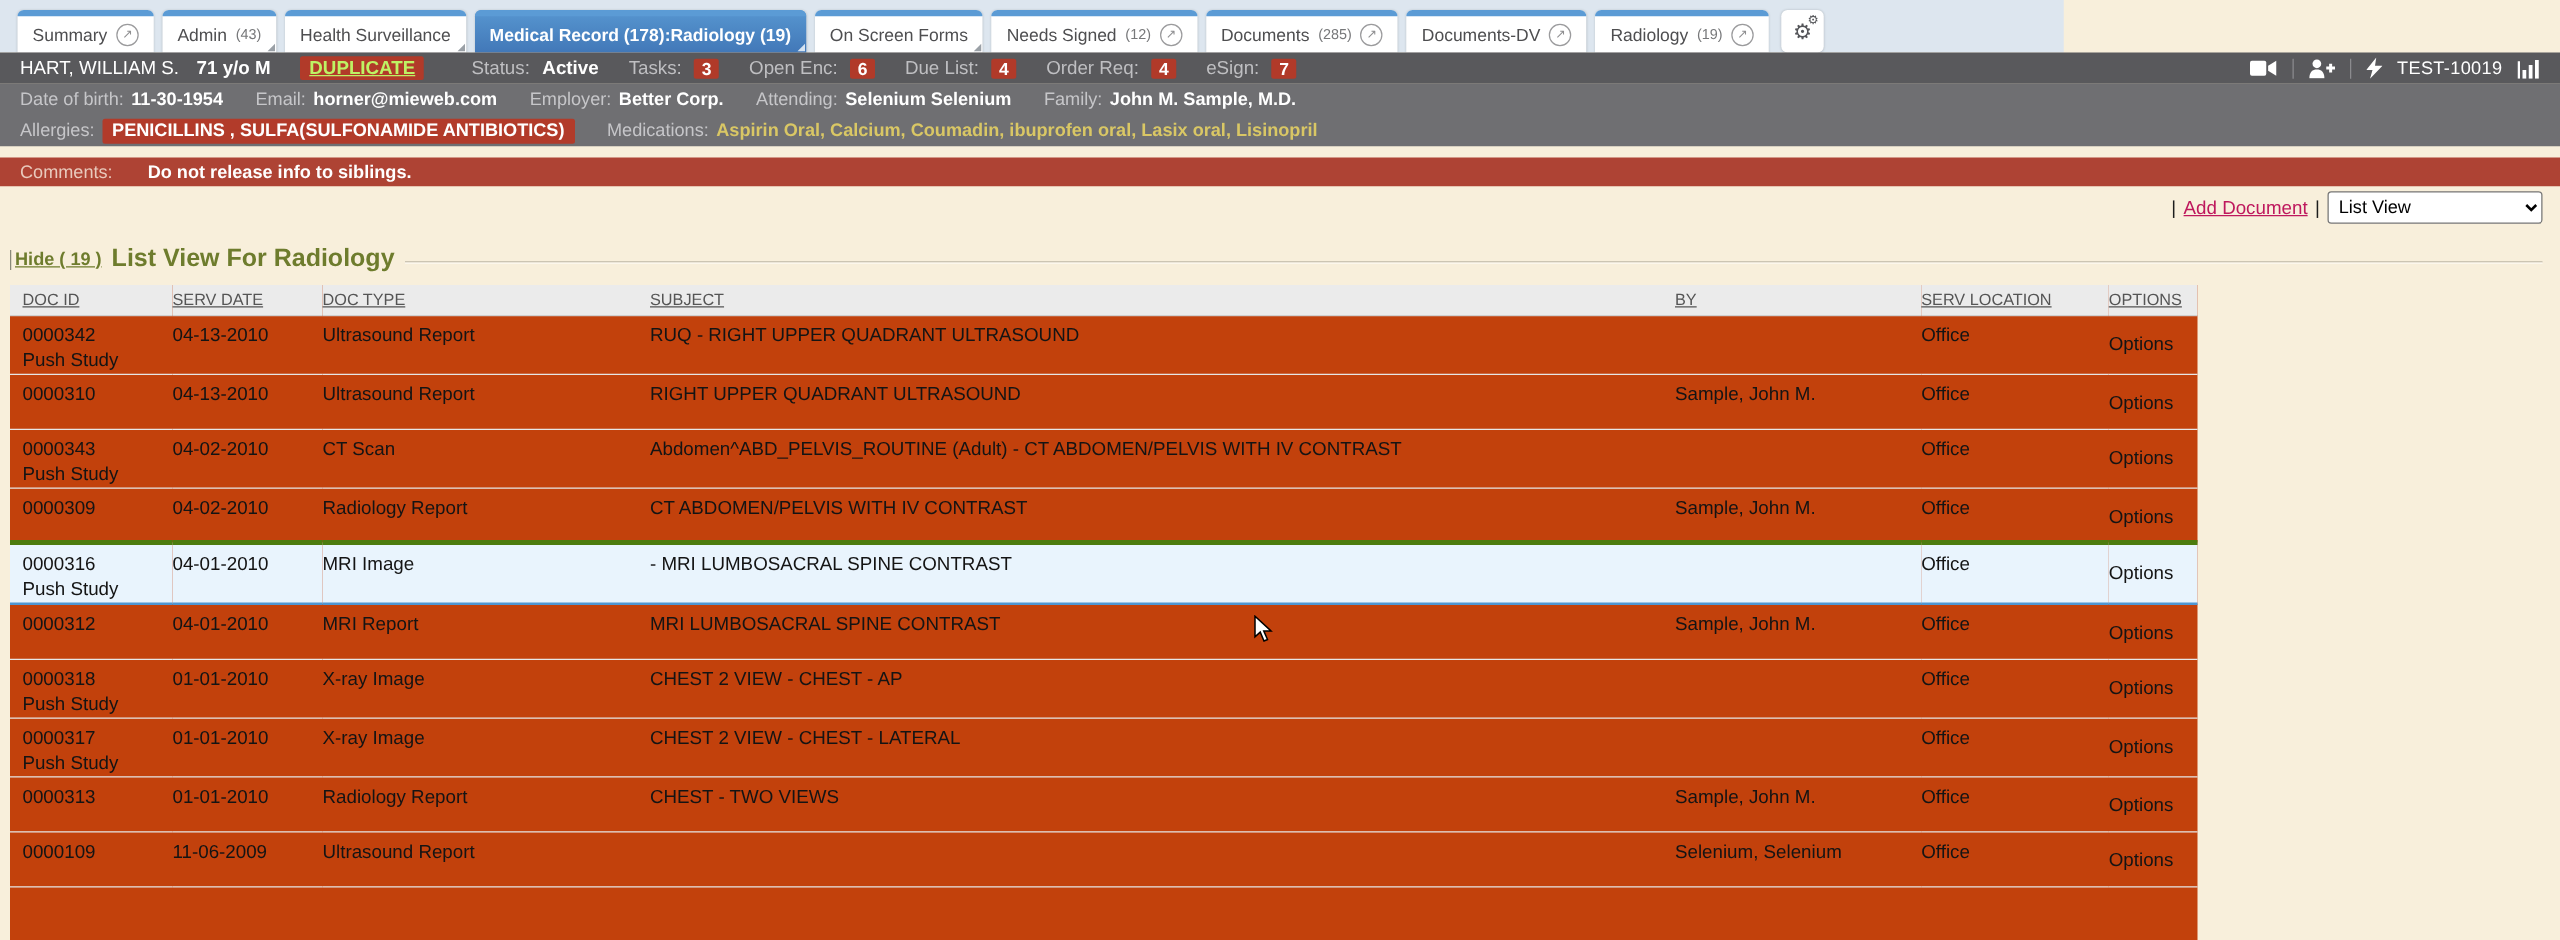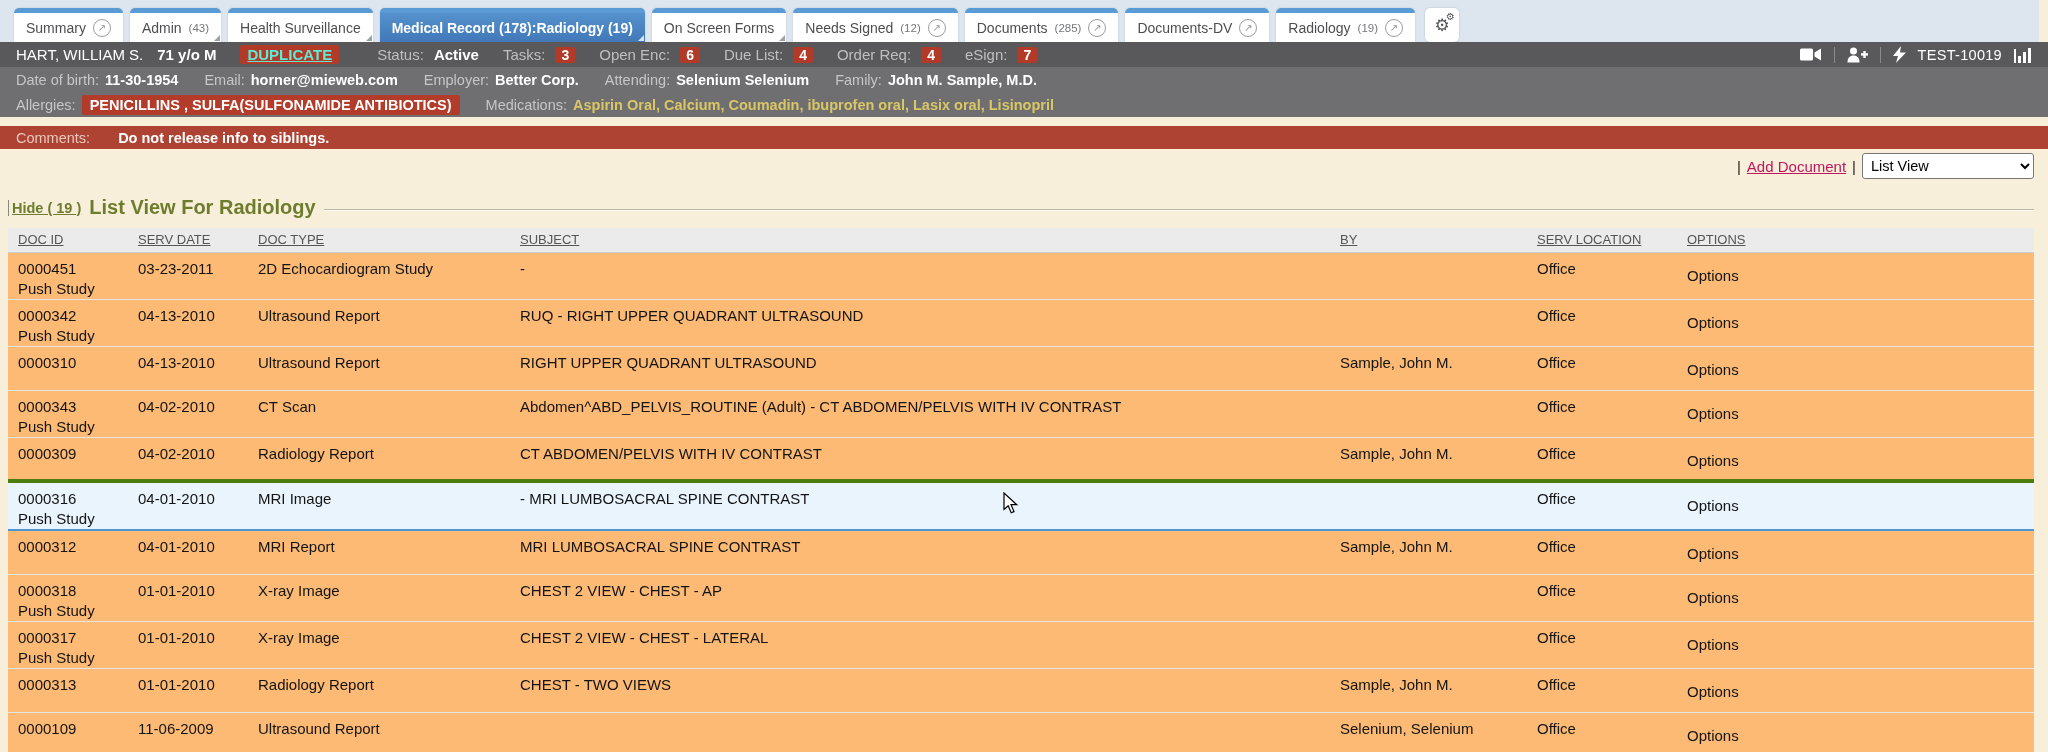--- a/index.html
+++ b/index.html
@@ -1,20 +1,20 @@
 <!DOCTYPE html>
 <html><head>
 <meta charset="utf-8">
 <style>
   * { box-sizing: border-box; margin: 0; padding: 0; }
   html,body { width:2048px; height:752px; overflow:hidden; }
   body { font-family:"Liberation Sans","DejaVu Sans",sans-serif; background:#f8efdb; position:relative; }
 
   
-  .tabbar { position:absolute; top:0; left:0; width:2039px; height:42px;
+  .tabbar { position:absolute; top:0; left:0; width:1651px; height:42px;
             background:#dde6ef; display:flex; align-items:flex-end; padding:0 0 0 14px; gap:7px; }
   .tab { position:relative; background:#fff; height:34px; border-radius:5px 5px 0 0;
          display:flex; align-items:center; padding:5px 12px 0 12px; gap:7px;
          font-size:14px; color:#4e4e50; cursor:pointer; box-shadow:0 0 2px rgba(0,0,0,.15); }
   .tab::before { content:""; position:absolute; top:0; left:0; right:0; height:5px;
                  background:#5b9bd5; border-radius:5px 5px 0 0; }
   .tab-count { font-size:11.5px; color:#77787a; }
   .tab.active { background:linear-gradient(#5796d0,#4278b8); color:#fff; font-weight:bold; }
   .tab.active::before { background:#5b9bd5; }
   .fold::after { content:""; position:absolute; right:1px; bottom:1px;
@@ -30,21 +30,21 @@
   .gear-icon { font-size:17px; color:#55565a; line-height:1; }
   .gear-icon::before { content:"\2699"; }
   .gear-icon::after { content:"\2699"; font-size:10px; position:absolute; top:4px; right:4px; color:#55565a; }
 
   
   .patientbar { position:absolute; top:42px; left:0; width:2048px; height:25px;
                 background:#59595c; color:#fff; display:flex; align-items:center;
                 padding:0 16px; font-size:15px; gap:10px; }
   .pt-name { font-weight:normal; }
   .pt-agesex { font-weight:bold; margin-left:4px; margin-right:14px; }
-  .badge { background:#b13a29; color:#5eead4; font-weight:bold; padding:1px 7px; border-radius:2px; }
+  .badge { background:#b13a29; color:#bef264; font-weight:bold; padding:1px 7px; border-radius:2px; }
   .dup { text-decoration:underline; margin-right:14px; cursor:pointer; }
   .pb-label { color:#bfbfc2; margin-left:14px; }
   .pb-value { color:#fff; font-weight:bold; }
   .count-badge { background:#b13a29; color:#fff; font-weight:bold; padding:0 6px;
                  border-radius:2px; font-size:14px; cursor:pointer; }
   .pb-right { margin-left:auto; display:flex; align-items:center; gap:12px;padding-left:28px; }
   .pb-divider { width:1px; height:16px; background:#8b8b8e; }
   .station-id { font-size:14.5px; letter-spacing:.3px; }
   .pb-icon { display:inline-flex; cursor:pointer; }
 
@@ -74,22 +74,22 @@
 
   
   .section-head { position:absolute; top:196px; left:8px; right:14px;
                   display:flex; align-items:center; gap:8px; color:#6e7c2d; }
   .hide-link { font-size:14.5px; font-weight:bold; text-decoration:underline; cursor:pointer;
                border-left:1px solid #8a8a7a; padding-left:3px; white-space:nowrap; }
   .section-title { font-size:20px; font-weight:bold; white-space:nowrap; }
   .section-rule { flex:1; height:2px; border-top:1px solid #bdb8a6; border-bottom:1px solid #fdfaf2; margin-top:4px; }
 
   
-  .table-panel { position:absolute; top:228px; left:8px; width:2026px; bottom:0;
-                 background:#fdba74; overflow:hidden; }
+  .table-panel { position:absolute; top:228px; left:8px; width:1750px; bottom:0;
+                 background:#c2410c; overflow:hidden; }
   table { border-collapse:collapse; width:2026px; table-layout:fixed; }
   thead th { background:#ebebeb; height:24px; text-align:left; font-size:13px; font-weight:normal;
              color:#555; border-bottom:1px solid #cfcfcf; }
   thead th span { text-decoration:underline; cursor:pointer; }
   th:first-child, td:first-child { padding-left:10px; }
   tbody td { height:44px; vertical-align:top; padding-top:6px; font-size:15px; color:#141414;
              border-bottom:1px solid #e6e6e6; line-height:20px; }
   td.opt { padding-top:13px; cursor:pointer; }
   tr.hl td { background:#e9f4fd; border-top:4px solid #4d7c0f; border-bottom:2px solid #4e96d3; }
   .push-line { display:block; }
@@ -249,29 +249,20 @@
         <th><span>SERV DATE</span></th>
         <th><span>DOC TYPE</span></th>
         <th><span>SUBJECT</span></th>
         <th><span>BY</span></th>
         <th><span>SERV LOCATION</span></th>
         <th><span>OPTIONS</span></th>
       </tr>
     </thead>
     <tbody>
       <tr>
-        <td><span>0000451</span><span class="push-line">Push Study</span></td>
-        <td>03-23-2011</td>
-        <td>2D Echocardiogram Study</td>
-        <td>-</td>
-        <td></td>
-        <td>Office</td>
-        <td class="opt">Options</td>
-      </tr>
-      <tr>
         <td><span>0000342</span><span class="push-line">Push Study</span></td>
         <td>04-13-2010</td>
         <td>Ultrasound Report</td>
         <td>RUQ - RIGHT UPPER QUADRANT ULTRASOUND</td>
         <td></td>
         <td>Office</td>
         <td class="opt">Options</td>
       </tr>
       <tr>
         <td><span>0000310</span><span class="push-line"></span></td>

